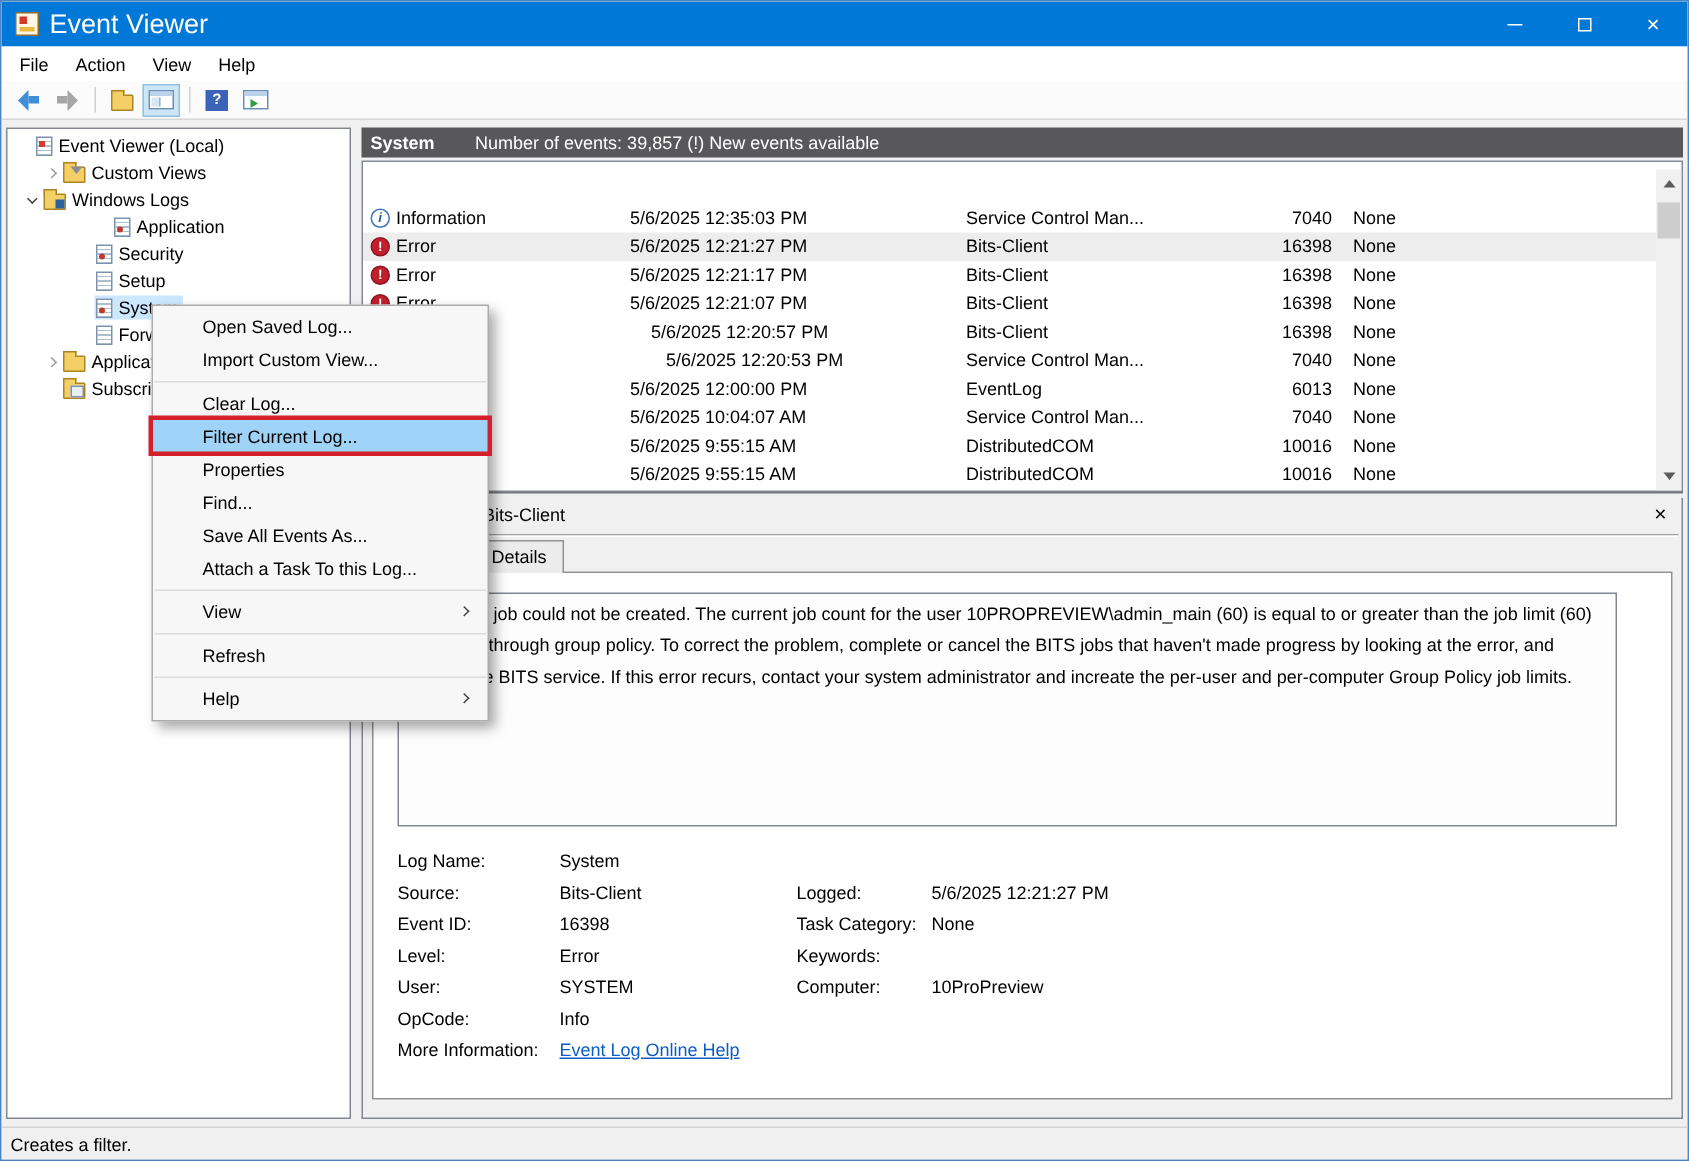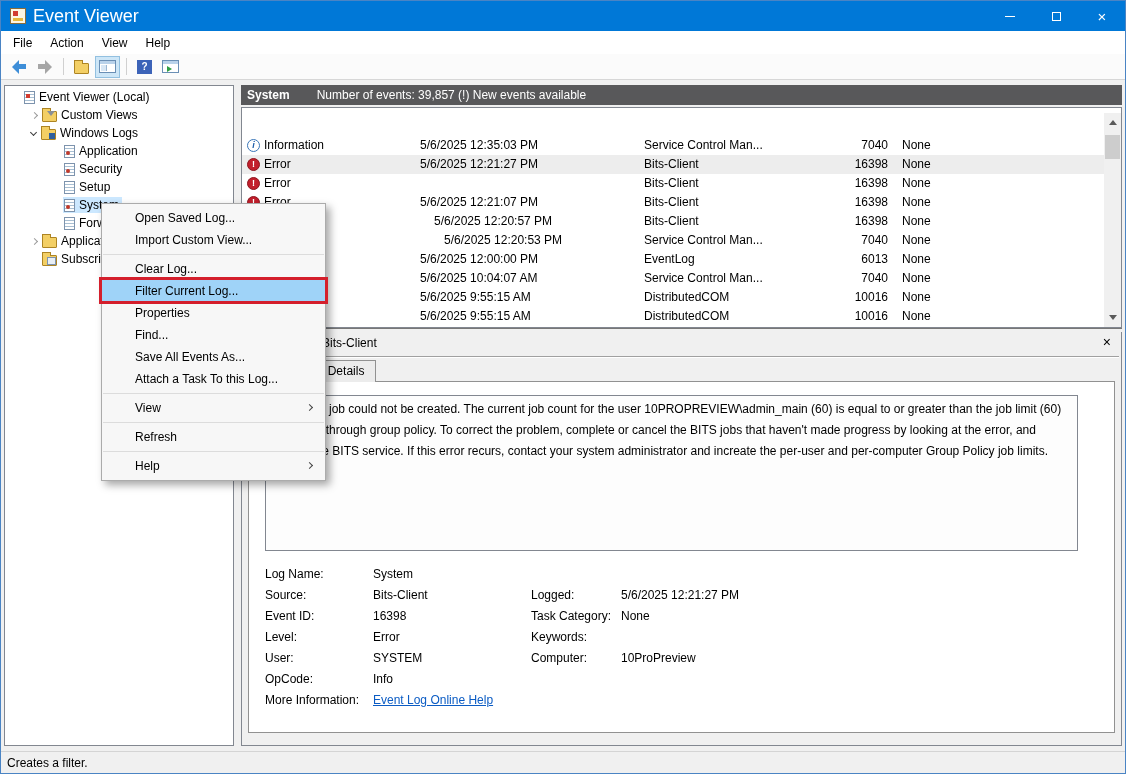--- a/index.html
+++ b/index.html
@@ -189,30 +189,30 @@
         </div>
         <div class="tree-row" style="padding-left: 22px;">
           <span class="chev collapsed">
             <i></i>
           </span>
           <span class="sel-wrap">
             <span class="ticon folder-filter"></span>
             <span>Custom Views</span>
           </span>
         </div>
-        <div class="tree-row" style="padding-left: 9px; margin-left: 12px;">
+        <div class="tree-row" style="padding-left: 9px;">
           <span class="chev expanded">
             <i></i>
           </span>
           <span class="sel-wrap">
             <span class="ticon folder-logs"></span>
             <span>Windows Logs</span>
           </span>
         </div>
-        <div class="tree-row" style="padding-left: 44px;">
+        <div class="tree-row" style="padding-left: 56px;">
           <span class="chev none"></span>
           <span class="sel-wrap">
             <span class="ticon log"></span>
             <span>Application</span>
           </span>
         </div>
         <div class="tree-row" style="padding-left: 44px;">
           <span class="chev none"></span>
           <span class="sel-wrap">
             <span class="ticon log"></span>
@@ -274,20 +274,21 @@
           </div>
           <div class="erow selected">
             <div class="ecell level" style="left: 0px; width: 173px;"><span class="lvl-ico error">!</span><span>Error</span></div>
             <div class="ecell " style="left: 173px; width: 224px;">5/6/2025 12:21:27 PM</div>
             <div class="ecell " style="left: 397px; width: 130px;">Bits-Client</div>
             <div class="ecell right" style="left: 527px; width: 128px;">16398</div>
             <div class="ecell " style="left: 655px; width: 133px;">None</div>
           </div>
           <div class="erow">
             <div class="ecell level" style="left: 0px; width: 173px;"><span class="lvl-ico error">!</span><span>Error</span></div>
+            <div class="ecell " style="left: 173px; width: 224px;">5/6/2025 12:21:17 PM</div>
             <div class="ecell " style="left: 397px; width: 130px;">Bits-Client</div>
             <div class="ecell right" style="left: 527px; width: 128px;">16398</div>
             <div class="ecell " style="left: 655px; width: 133px;">None</div>
           </div>
           <div class="erow">
             <div class="ecell level" style="left: 0px; width: 173px;"><span class="lvl-ico error">!</span><span>Error</span></div>
             <div class="ecell " style="left: 173px; width: 224px;">5/6/2025 12:21:07 PM</div>
             <div class="ecell " style="left: 397px; width: 130px;">Bits-Client</div>
             <div class="ecell right" style="left: 527px; width: 128px;">16398</div>
             <div class="ecell " style="left: 655px; width: 133px;">None</div>

